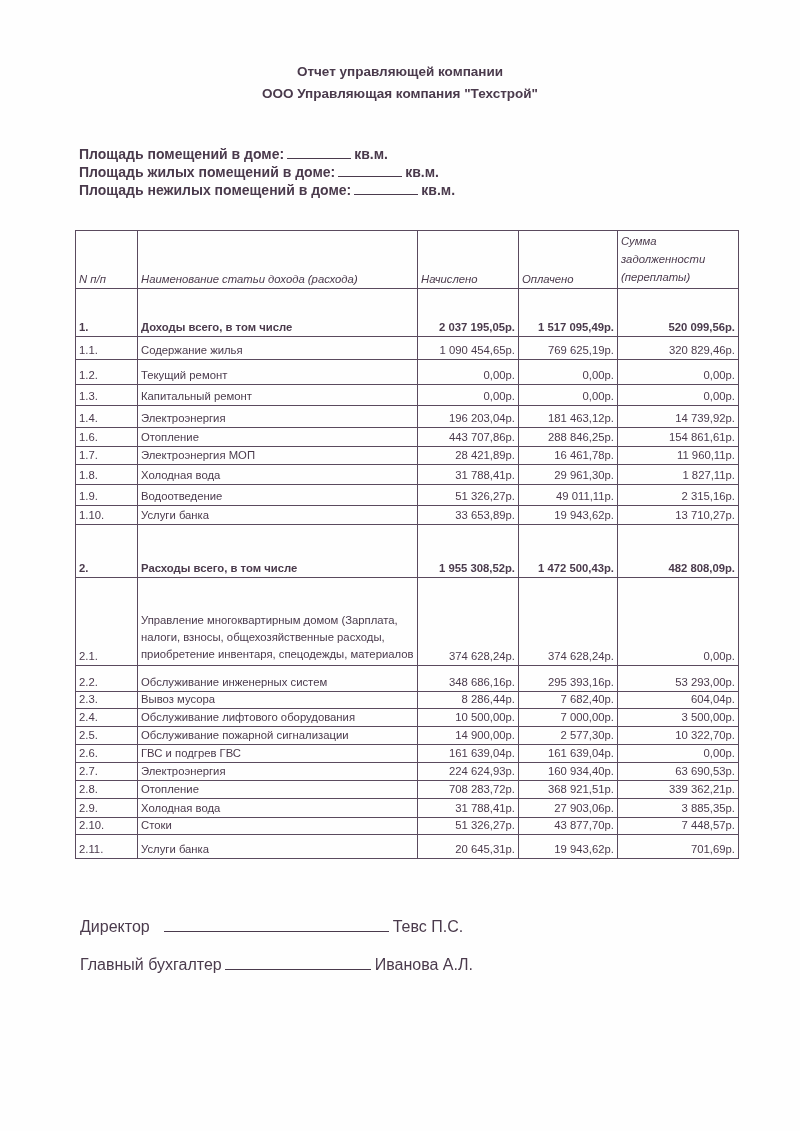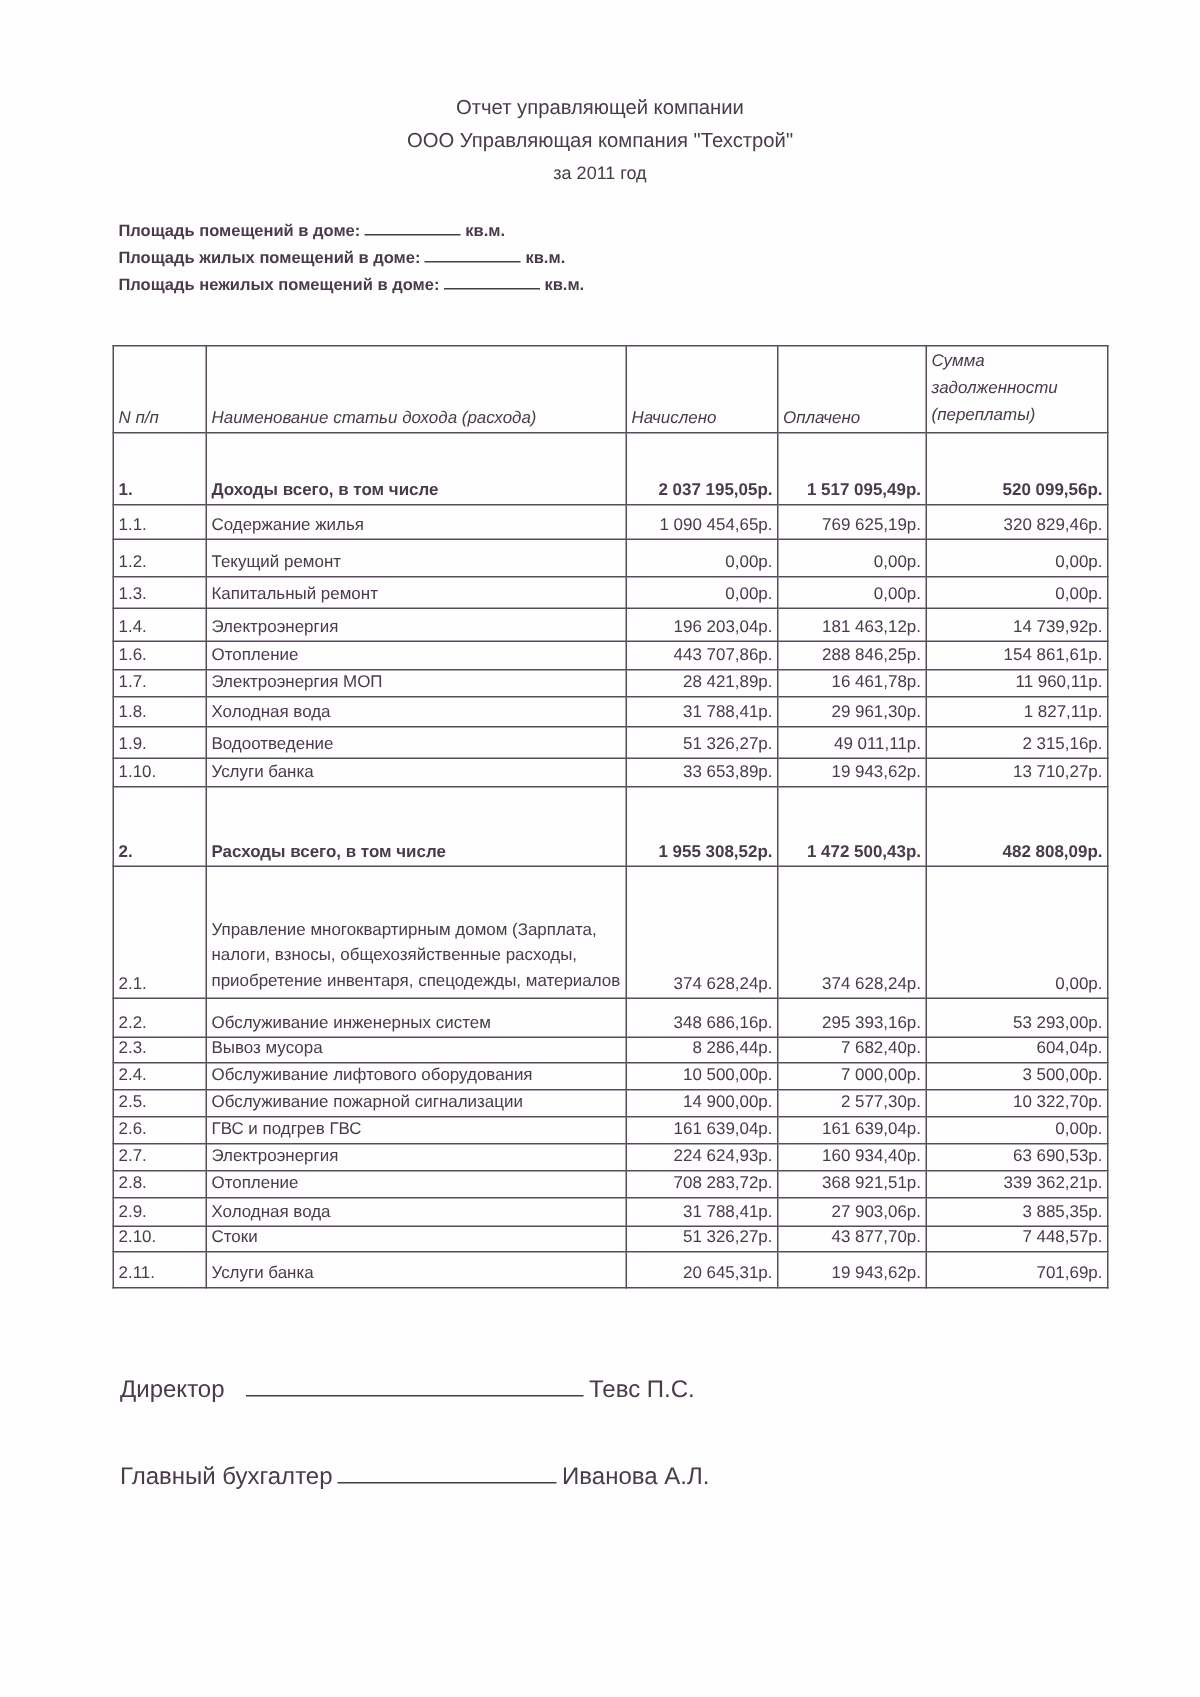--- a/index.html
+++ b/index.html
@@ -18,30 +18,30 @@
   .page {
     position: absolute;
     left: 0; top: 0;
     width: 800px; height: 1131px;
     background: #fefefe;
   }
   .title-block {
     position: absolute;
     left: 0; width: 800px;
     text-align: center;
-    font-weight: normal;
+    font-weight: bold;
   }
   .title-line1 { top: 64px; font-size: 13.5px; }
   .title-line2 { top: 86px; font-size: 13.5px; }
   .title-line3 { top: 108px; font-size: 12px; }
 
   .area-line {
     position: absolute;
     left: 79px;
-    font-size: 11px;
+    font-size: 14px;
     font-weight: bold;
     white-space: nowrap;
   }
   .area-line .blank {
     display: inline-block;
     width: 64px;
     border-bottom: 1px solid #4a3a4c;
     margin: 0 3px;
     height: 10px;
     vertical-align: baseline;
@@ -89,31 +89,30 @@
     white-space: nowrap;
   }
   .sign .line {
     display: inline-block;
     border-bottom: 1px solid #4a3a4c;
     height: 10px;
     vertical-align: baseline;
   }
   .sign-director { top: 918px; }
   .sign-director .line { width: 225px; margin-left: 14px; margin-right: 4px; }
-  .sign-accountant { top: 976px; }
+  .sign-accountant { top: 956px; }
   .sign-accountant .line { width: 146px; margin-left: 3px; margin-right: 4px; }
 </style>
 </head>
 <body>
 
 <div class="page">
 
   <div class="title-block title-line1">Отчет управляющей компании</div>
   <div class="title-block title-line2">ООО Управляющая компания "Техстрой"</div>
-  <div class="title-block title-line3">за 2011 год</div>
 
   <div class="area-line area1">
     <span>Площадь помещений в доме:</span><span class="blank"></span><span>кв.м.</span>
   </div>
   <div class="area-line area3">
     <span>Площадь нежилых помещений в доме:</span><span class="blank"></span><span>кв.м.</span>
   </div>
   <div class="area-line area2">
     <span>Площадь жилых помещений в доме:</span><span class="blank"></span><span>кв.м.</span>
   </div>

